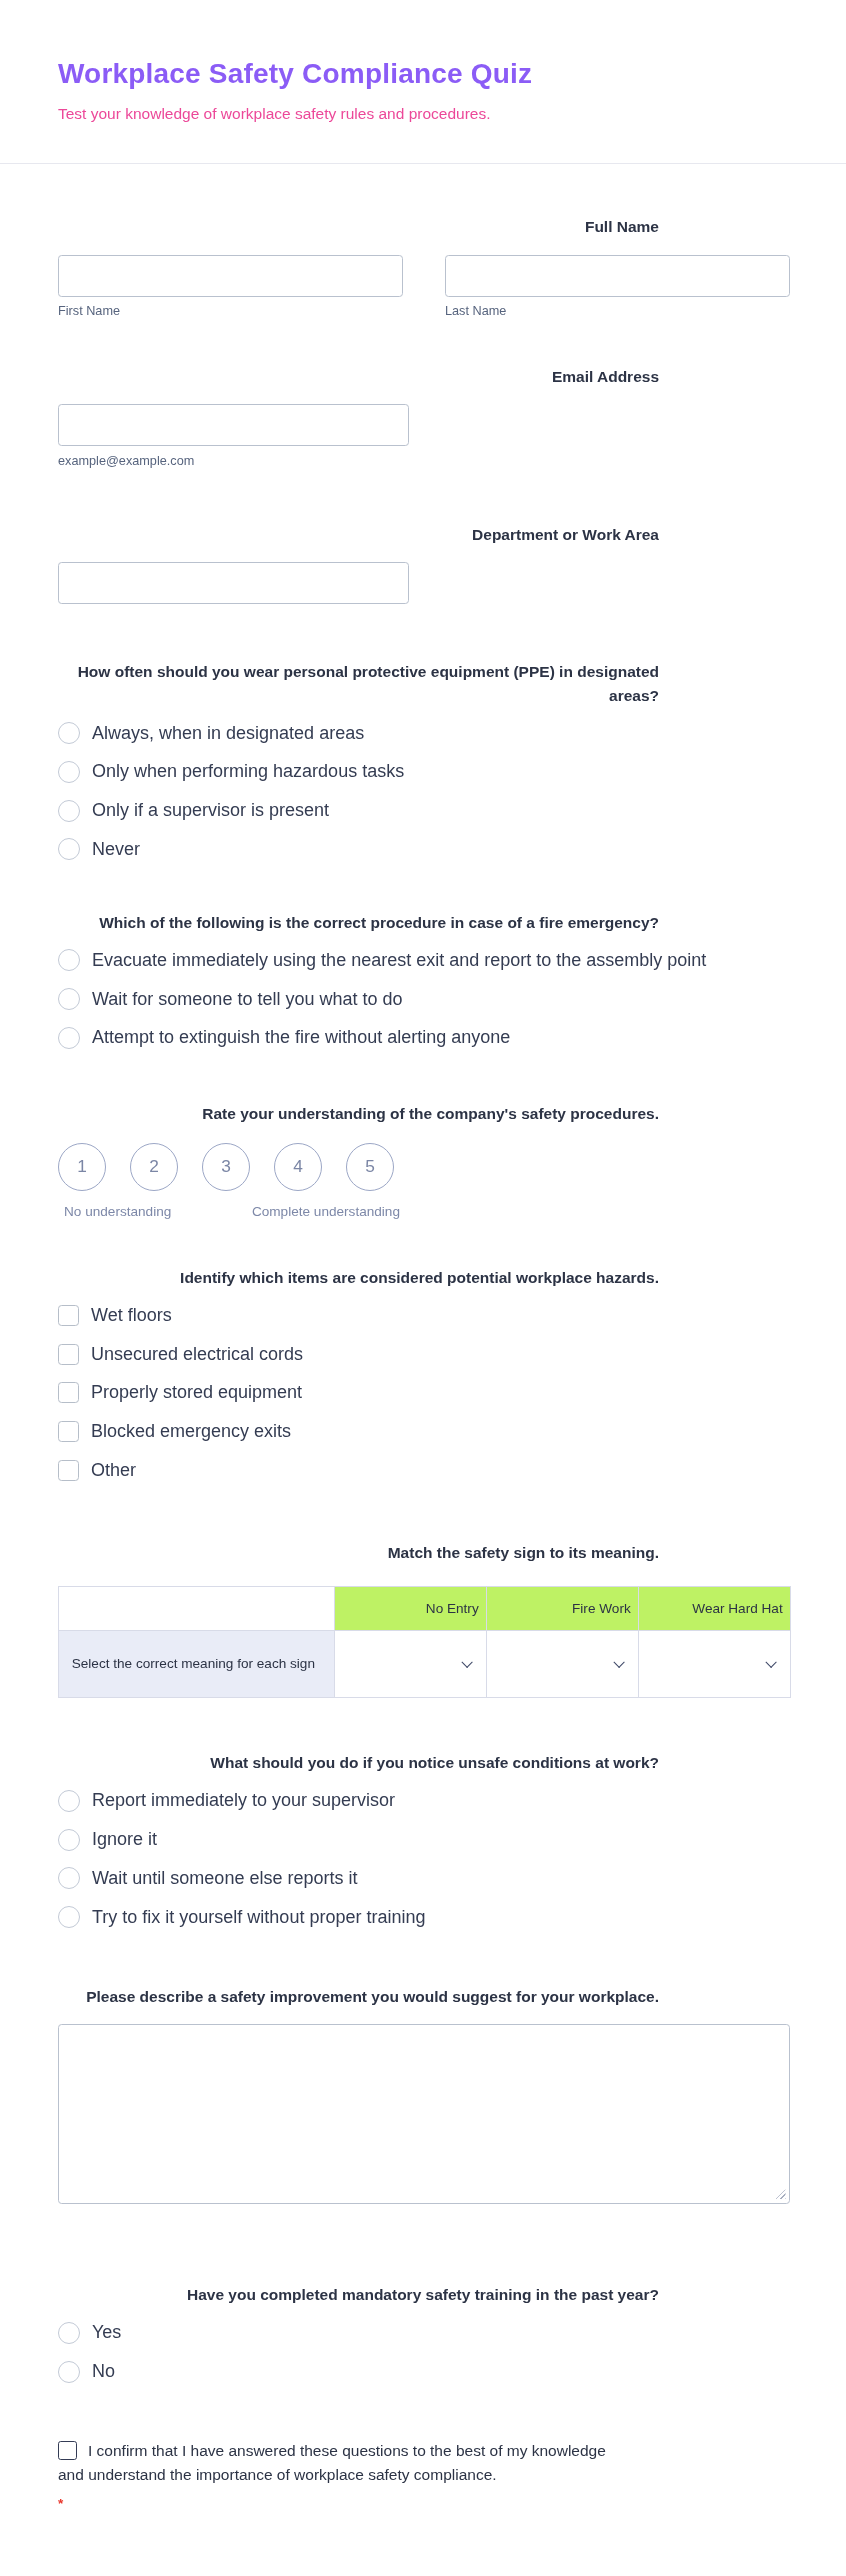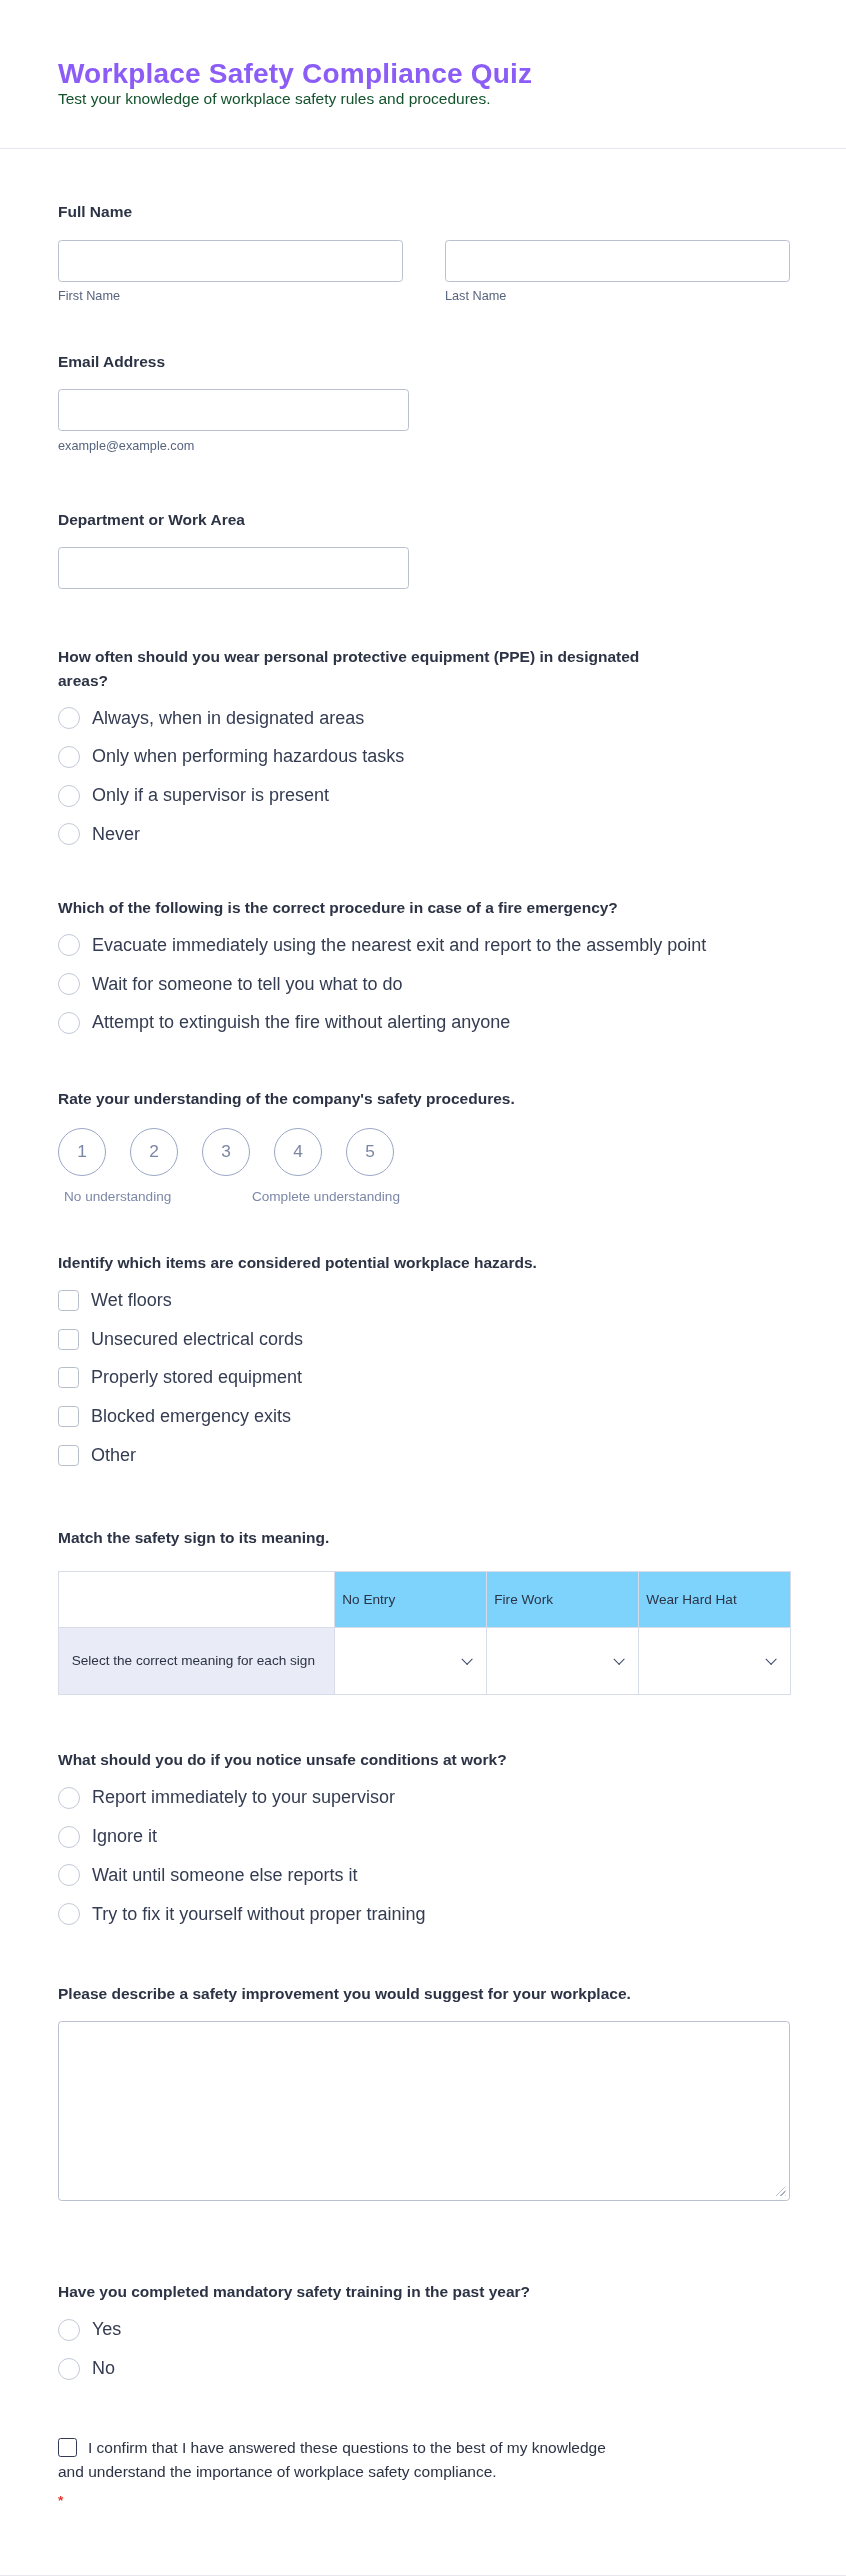--- a/index.html
+++ b/index.html
@@ -6,27 +6,27 @@
   html,body { background:#ffffff; }
   body {
     width:846px; min-height:2576px;
     font-family:"Liberation Sans", sans-serif;
     color:#2c3345;
   }
   :root { --green:#20B552; --red:#E9362C; }
 
   .header { padding:58px 58px 0 58px; }
   .title { font-size:28px; font-weight:700; color:#8b5cf6; letter-spacing:0.2px; }
-  .subtitle { margin-top:0; font-size:15.5px; color:#14532d; }
+  .subtitle { margin-top:15px; font-size:15.5px; color:#ec4899; }
   .divider { height:0.9px; background:#e7e8ef; margin-top:40px; }
 
   .content { padding:0 56px 0 58px; }
 
   .field { margin-top:51px; }
-  .q-label { font-size:15.5px; font-weight:600; color:#2c3345; max-width:601px; line-height:1.5; }
+  .q-label { font-size:15.5px; font-weight:600; color:#2c3345; max-width:601px; line-height:1.5;text-align:right; }
   .sub-label { font-size:12.7px; color:#57647e; margin-top:7.3px; }
 
   .two-col { display:flex; gap:42px; margin-top:16.4px; }
   .two-col > div { flex:1; }
   .text-input {
     width:100%; height:42px; border:0.9px solid #b9c1ce; border-radius:3.6px;
     background:#fff; font-family:inherit; font-size:14.6px; color:#2c3345; padding:0 9px;
   }
   .text-input.short { width:351px; display:block; margin-top:16.4px; }
 
@@ -54,22 +54,22 @@
   }
   .scale-labels .min { width:146px; text-align:left; }
   .scale-labels .max { width:155px; text-align:right; }
 
   table.match { border-collapse:collapse; margin-top:22px; width:732px; table-layout:fixed; }
   table.match th, table.match td { border:0.9px solid #d8dbe8; font-weight:400; }
   table.match col.c1 { width:276px; }
   table.match col.cx { width:152px; }
   th.corner { border:none; background:transparent; }
   th.col-head {
-    background:#7dd3fc; font-size:13.6px; color:#2c3345; text-align:left;
-    height:56px; padding:5.5px 7.3px;
+    background:#bef264; font-size:13.6px; color:#2c3345; text-align:right;
+    height:44px; padding:5.5px 7.3px;
   }
   td.row-head {
     background:#e9ecf7; font-size:13.6px; color:#2c3345; padding:9px 12.7px; line-height:1.35;
   }
   td.dd-cell { background:#fff; height:67px; position:relative; cursor:pointer; }
   .chevron {
     position:absolute; right:14.6px; top:50%;
     width:8.2px; height:8.2px; border-right:1.4px solid #3d4766; border-bottom:1.4px solid #3d4766;
     transform:translateY(-70%) rotate(45deg);
   }

